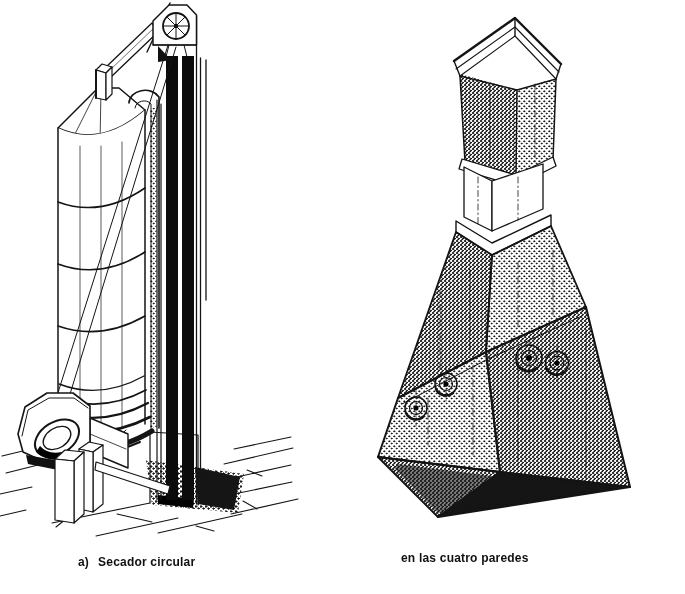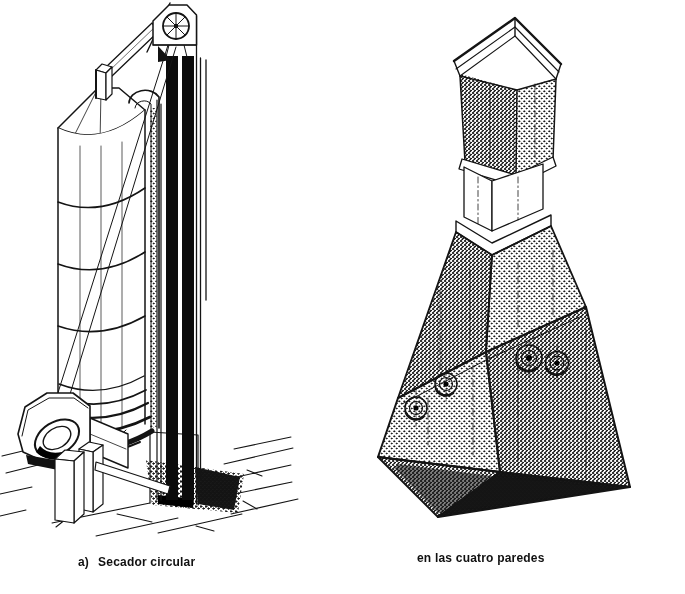--- a/index.html
+++ b/index.html
@@ -8,21 +8,21 @@
     overflow:hidden;font-family:"Liberation Sans",sans-serif;
   }
   .artwork{position:absolute;left:0;top:0;}
   .caption{
     position:absolute;color:#101010;font-size:12px;line-height:15px;
     font-weight:600;letter-spacing:.2px;white-space:nowrap;
   }
   .caption .lbl{display:inline-block;margin-right:9px;}
   .caption-a{left:78px;top:555px;text-align:right;}
   .caption-b{left:389px;top:551px;}
-  .caption-b .line2{margin-left:28px;}
+  .caption-b .line2{margin-left:12px;}
 </style>
 </head>
 <body>
 
 <div class="stage">
 
   <svg class="artwork" width="685" height="548" viewBox="0 0 685 548" fill="none" stroke="#141414" stroke-linecap="round" stroke-linejoin="round">
     <defs>
       <pattern id="stipLight" width="5" height="5" patternUnits="userSpaceOnUse">
         <circle cx="1.2" cy="1.3" r="0.55" fill="#222"></circle>

